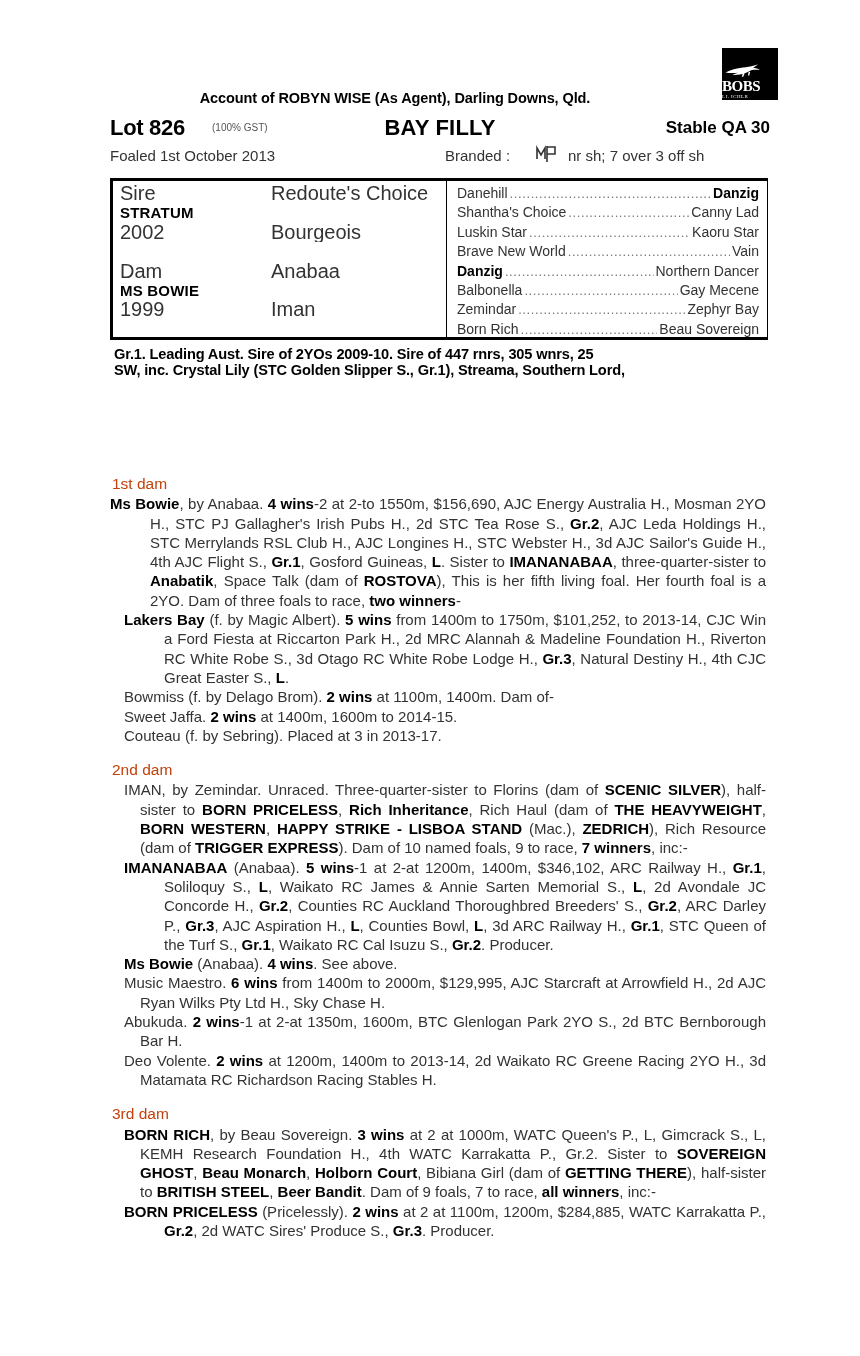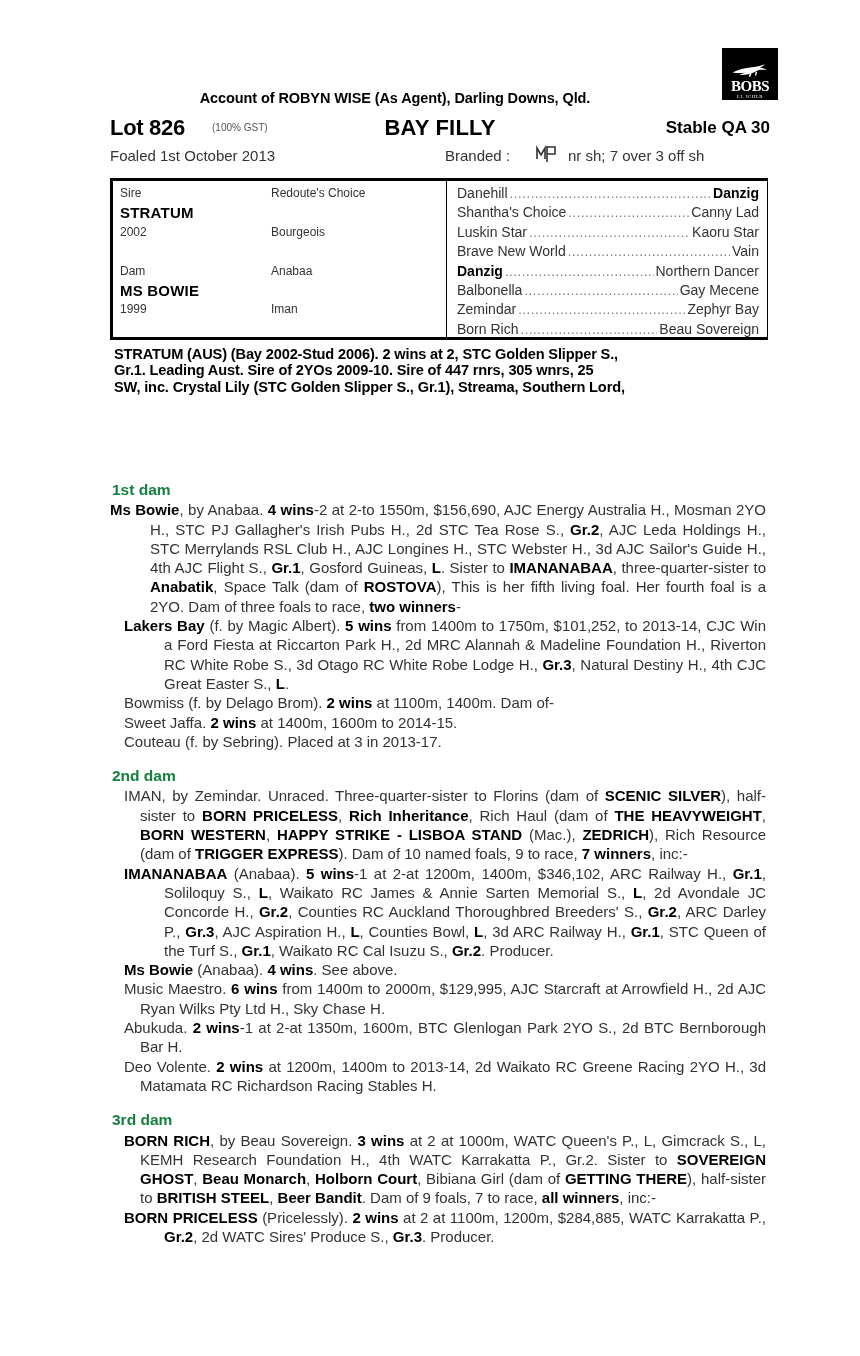--- a/index.html
+++ b/index.html
@@ -26,21 +26,21 @@
   
   .bobs-logo {
     position: absolute;
     left: 722px;
     top: 48px;
     width: 56px;
     height: 52px;
     background: #000000;
     display: flex;
     flex-direction: column;
-    align-items: center;
+    align-items: flex-start;
     justify-content: flex-start;
     padding-top: 15px;
     box-sizing: border-box;
   }
   .bobs-horse {
     width: 42px;
     height: 17px;
     display: block;
   }
   .bobs-word {
@@ -174,21 +174,21 @@
   }
   .ped-col3 {
     position: absolute;
     left: 344px;
     top: 3px;
     width: 302px;
   }
   .ped-line {
     height: 19.4px;
     line-height: 19.4px;
-    font-size: 12px;
+    font-size: 20px;
     color: #333333;
     white-space: nowrap;
     overflow: hidden;
   }
   .ped-line.b {
     font-weight: bold;
     color: #000000;
     font-size: 15px;
     letter-spacing: 0.2px;
   }
@@ -234,24 +234,24 @@
   .ped-body {
     position: absolute;
     left: 110px;
     top: 462px;
     width: 656px;
     font-size: 15px;
     line-height: 19.3px;
     color: #333333;
   }
   .dam-head {
-    font-weight: bold;
-    color: #15803d;
+    font-weight: normal;
+    color: #c2410c;
     font-size: 15.5px;
-    margin: 18px 0 1px 2px;
+    margin: 12px 0 1px 2px;
   }
   .dam-head.gap { margin-top: 15px; }
 
   .entry {
     text-align: justify;
     text-indent: 0;
     padding-left: 40px;
     margin-bottom: 0;
   }
   .entry > .lead {
@@ -362,21 +362,20 @@
         </div>
         <div class="gen3">
           <span class="nm">Born Rich</span>
           <span class="dots">..........................................................................................</span>
           <span class="pr">Beau Sovereign</span>
         </div>
       </div>
   </div>
 
   <div class="sire-summary">
-    <div>STRATUM (AUS) (Bay 2002-Stud 2006). 2 wins at 2, STC Golden Slipper S.,</div>
     <div>Gr.1. Leading Aust. Sire of 2YOs 2009-10. Sire of 447 rnrs, 305 wnrs, 25</div>
     <div>SW, inc. Crystal Lily (STC Golden Slipper S., Gr.1), Streama, Southern Lord,</div>
   </div>
 
   <div class="ped-body">
 
     <div class="dam-head">1st dam</div>
 
     <div class="entry"><span class="lead"><b>Ms  Bowie</b></span><span>, by Anabaa. </span><b>4  wins</b><span>-2 at 2-to 1550m, $156,690, AJC Energy Australia H., Mosman 2YO H., STC PJ Gallagher's Irish Pubs H., 2d STC Tea Rose S., </span><b>Gr.2</b><span>, AJC Leda Holdings H., STC Merrylands RSL Club H., AJC Longines H., STC Webster H., 3d AJC Sailor's Guide H., 4th AJC Flight S., </span><b>Gr.1</b><span>, Gosford Guineas, </span><b>L</b><span>. Sister to </span><b>IMANANABAA</b><span>, three-quarter-sister to </span><b>Anabatik</b><span>, Space Talk (dam of </span><b>ROSTOVA</b><span>), This is her fifth living foal. Her fourth foal is a 2YO. Dam of three foals to race, </span><b>two winners</b><span>-</span></div>
 

